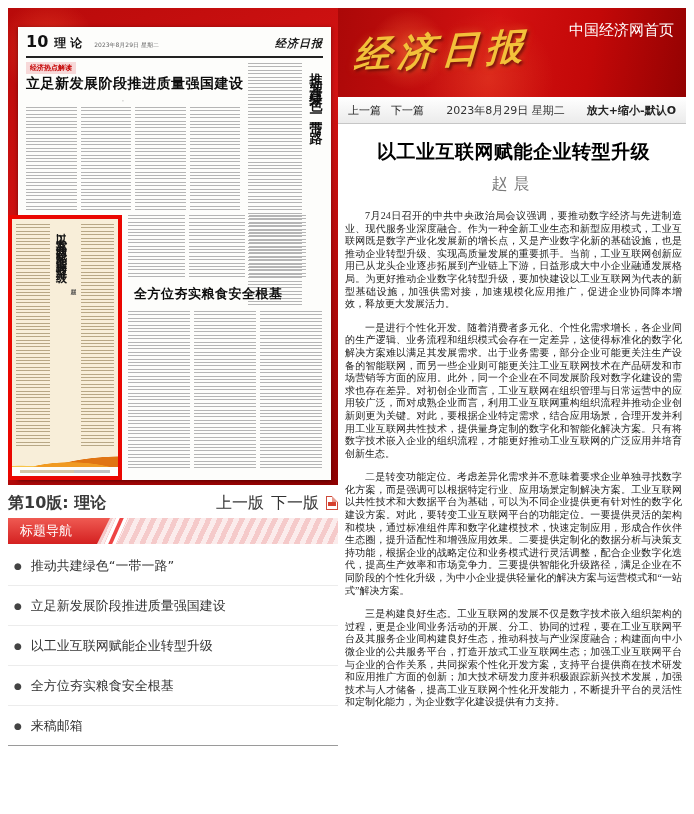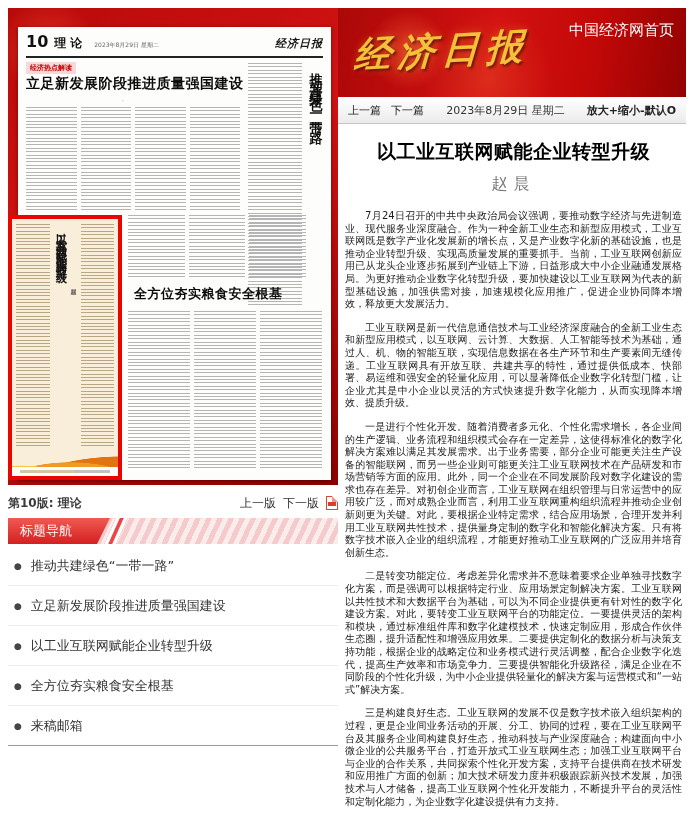--- a/index.html
+++ b/index.html
@@ -83,25 +83,25 @@
   .tb-right { display: flex; font-weight: bold; }
   .tb-link { cursor: pointer; color: #222; text-decoration: none; }
 
   
   .article { position: absolute; left: 338px; top: 124px; width: 348px; padding: 15px 4px 0 7px; }
   .article-title { text-align: center; font-size: 19px; font-weight: bold; color: #000;
     letter-spacing: .5px; }
   .article-author { text-align: center; font-size: 16px; color: #7a7a7a; letter-spacing: 6px;
     margin: 9px 0 15px; }
   .article-body { font-size: 10px; line-height: 12.6px; color: #1c1c1c; }
-  .article-body p { text-indent: 2em; text-align: justify; margin-bottom: 11px; }
+  .article-body p { text-indent: 2em; text-align: justify; margin-bottom: 11px; font-family: Liberation Serif, serif; }
 
   
   .pagebar { position: absolute; left: 8px; top: 491px; width: 330px; height: 24px;
-    display: flex; align-items: center; font-size: 12px; color: #333; gap: 40px; }
+    display: flex; align-items: center; font-size: 16px; color: #333; gap: 40px; }
   .pagebar-label { font-weight: bold; color: #3a3a3a; }
   .pagebar-right { margin-left: auto; display: flex; align-items: center; gap: 7px; }
   .pagebar-right a { color: #333; text-decoration: none; cursor: pointer; }
   .pdf-icon { width: 12px; height: 14px; background: #fff; border: 1px solid #cf4a3a;
     position: relative; cursor: pointer; display: inline-block; }
   .pdf-icon::before { content: ""; position: absolute; left: 1px; right: 1px; top: 5px;
     height: 4px; background: #d6402e; }
   .pdf-icon::after { content: ""; position: absolute; right: -1px; top: -1px;
     border: 3px solid #fff; border-left-color: #e89a8e; border-bottom-color: #e89a8e; }
 
@@ -194,21 +194,20 @@
       <a class="tb-link">缩小-</a>
       <a class="tb-link">默认O</a>
     </div>
   </div>
 
   <div class="article">
     <h1 class="article-title">以工业互联网赋能企业转型升级</h1>
     <div class="article-author">赵晨</div>
     <div class="article-body">
       <p>7月24日召开的中共中央政治局会议强调，要推动数字经济与先进制造业、现代服务业深度融合。作为一种全新工业生态和新型应用模式，工业互联网既是数字产业化发展新的增长点，又是产业数字化新的基础设施，也是推动企业转型升级、实现高质量发展的重要抓手。当前，工业互联网创新应用已从龙头企业逐步拓展到产业链上下游，日益形成大中小企业融通发展格局。为更好推动企业数字化转型升级，要加快建设以工业互联网为代表的新型基础设施，加强供需对接，加速规模化应用推广，促进企业协同降本增效，释放更大发展活力。</p>
-      <p>工业互联网是新一代信息通信技术与工业经济深度融合的全新工业生态和新型应用模式，以互联网、云计算、大数据、人工智能等技术为基础，通过人、机、物的智能互联，实现信息数据在各生产环节和生产要素间无缝传递。工业互联网具有开放互联、共建共享的特性，通过提供低成本、快部署、易运维和强安全的轻量化应用，可以显著降低企业数字化转型门槛，让企业尤其是中小企业以灵活的方式快速提升数字化能力，从而实现降本增效、提质升级。</p>
       <p>一是进行个性化开发。随着消费者多元化、个性化需求增长，各企业间的生产逻辑、业务流程和组织模式会存在一定差异，这使得标准化的数字化解决方案难以满足其发展需求。出于业务需要，部分企业可能更关注生产设备的智能联网，而另一些企业则可能更关注工业互联网技术在产品研发和市场营销等方面的应用。此外，同一个企业在不同发展阶段对数字化建设的需求也存在差异。对初创企业而言，工业互联网在组织管理与日常运营中的应用较广泛，而对成熟企业而言，利用工业互联网重构组织流程并推动企业创新则更为关键。对此，要根据企业特定需求，结合应用场景，合理开发并利用工业互联网共性技术，提供量身定制的数字化和智能化解决方案。只有将数字技术嵌入企业的组织流程，才能更好推动工业互联网的广泛应用并培育创新生态。</p>
       <p>二是转变功能定位。考虑差异化需求并不意味着要求企业单独寻找数字化方案，而是强调可以根据特定行业、应用场景定制解决方案。工业互联网以共性技术和大数据平台为基础，可以为不同企业提供更有针对性的数字化建设方案。对此，要转变工业互联网平台的功能定位。一要提供灵活的架构和模块，通过标准组件库和数字化建模技术，快速定制应用，形成合作伙伴生态圈，提升适配性和增强应用效果。二要提供定制化的数据分析与决策支持功能，根据企业的战略定位和业务模式进行灵活调整，配合企业数字化迭代，提高生产效率和市场竞争力。三要提供智能化升级路径，满足企业在不同阶段的个性化升级，为中小企业提供轻量化的解决方案与运营模式和“一站式”解决方案。</p>
       <p>三是构建良好生态。工业互联网的发展不仅是数字技术嵌入组织架构的过程，更是企业间业务活动的开展、分工、协同的过程，要在工业互联网平台及其服务企业间构建良好生态，推动科技与产业深度融合；构建面向中小微企业的公共服务平台，打造开放式工业互联网生态；加强工业互联网平台与企业的合作关系，共同探索个性化开发方案，支持平台提供商在技术研发和应用推广方面的创新；加大技术研发力度并积极跟踪新兴技术发展，加强技术与人才储备，提高工业互联网个性化开发能力，不断提升平台的灵活性和定制化能力，为企业数字化建设提供有力支持。</p>
 
     </div>
   </div>
 
   <div class="pagebar">
     <span class="pagebar-label">第10版: 理论</span>
     <span class="pagebar-right">

